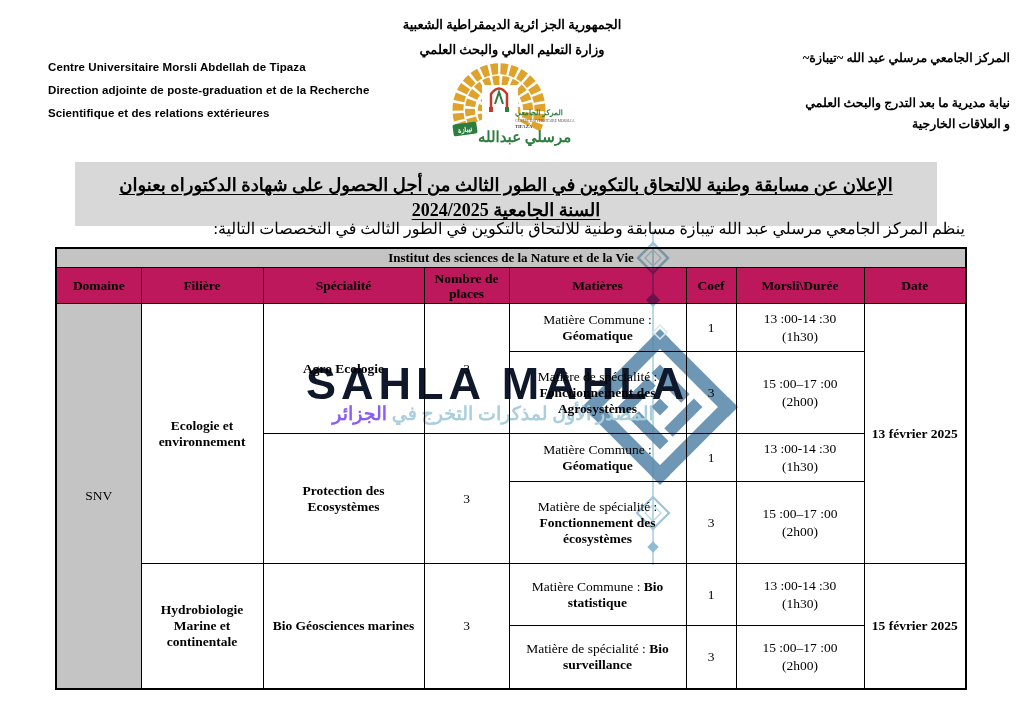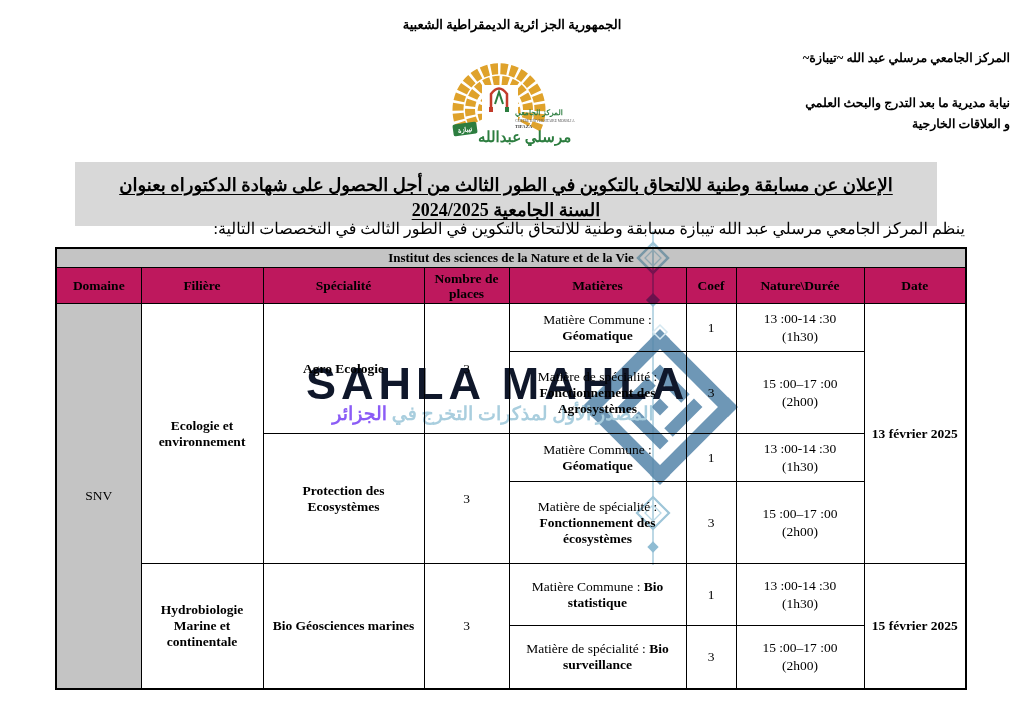--- a/index.html
+++ b/index.html
@@ -48,22 +48,28 @@
           font-size:19px;font-weight:bold;color:#a9cede;white-space:nowrap;}
   .wm-accent{color:#8b5cf6;}
 </style>
 </head>
 <body>
 
 <div class="page">
 
   <div class="top-center">
     <div>الجمهورية الجز ائرية الديمقراطية الشعبية</div>
-  </div>
-
+    <div>وزارة التعليم العالي والبحث العلمي</div>
+  </div>
+
+  <div class="hdr-left">
+    <div>Centre Universitaire  Morsli Abdellah de Tipaza</div>
+    <div>Direction adjointe de poste-graduation et de la Recherche</div>
+    <div>Scientifique et des relations extérieures</div>
+  </div>
 
   <svg class="logo" width="128" height="100" viewBox="0 0 128 100">
 
     <path d="M15.7 76.9 A41 41 0 1 1 88.3 76.9" fill="none" stroke="#dfa22b" stroke-width="11" stroke-dasharray="7 2.5"></path>
     <path d="M26.6 71.8 A29 29 0 1 1 77.4 71.8" fill="none" stroke="#dfa22b" stroke-width="10" stroke-dasharray="6.5 2.5"></path>
     <path d="M36.5 66.8 A17 17 0 1 1 67.5 66.8" fill="none" stroke="#dfa22b" stroke-width="9" stroke-dasharray="5.5 2.5"></path>
 
     <rect x="35" y="33" width="36" height="52" fill="#ffffff"></rect>
 
     <path d="M44 58 L44 42 Q52 31 60 42 L60 58" fill="#ffffff" stroke="#c23b2a" stroke-width="2.5"></path>
@@ -111,21 +117,21 @@
         <tr>
       <td class="inst" colspan="8">Institut des sciences de la Nature et de la Vie</td>
     </tr>
     <tr>
       <th>Domaine</th>
       <th>Filière</th>
       <th>Spécialité</th>
       <th>Nombre de places</th>
       <th>Matières</th>
       <th>Coef</th>
-      <th>Nature\Durée</th>
+      <th>Morsli\Durée</th>
       <th>Date</th>
     </tr>
 
     <tr class="h48">
       <td class="gray" rowspan="6">SNV</td>
       <td class="b" rowspan="4">Ecologie et environnement</td>
       <td class="b" rowspan="2">Agro Ecologie</td>
       <td rowspan="2">3</td>
       <td>
         <span class="m-pre">Matière Commune :</span>

